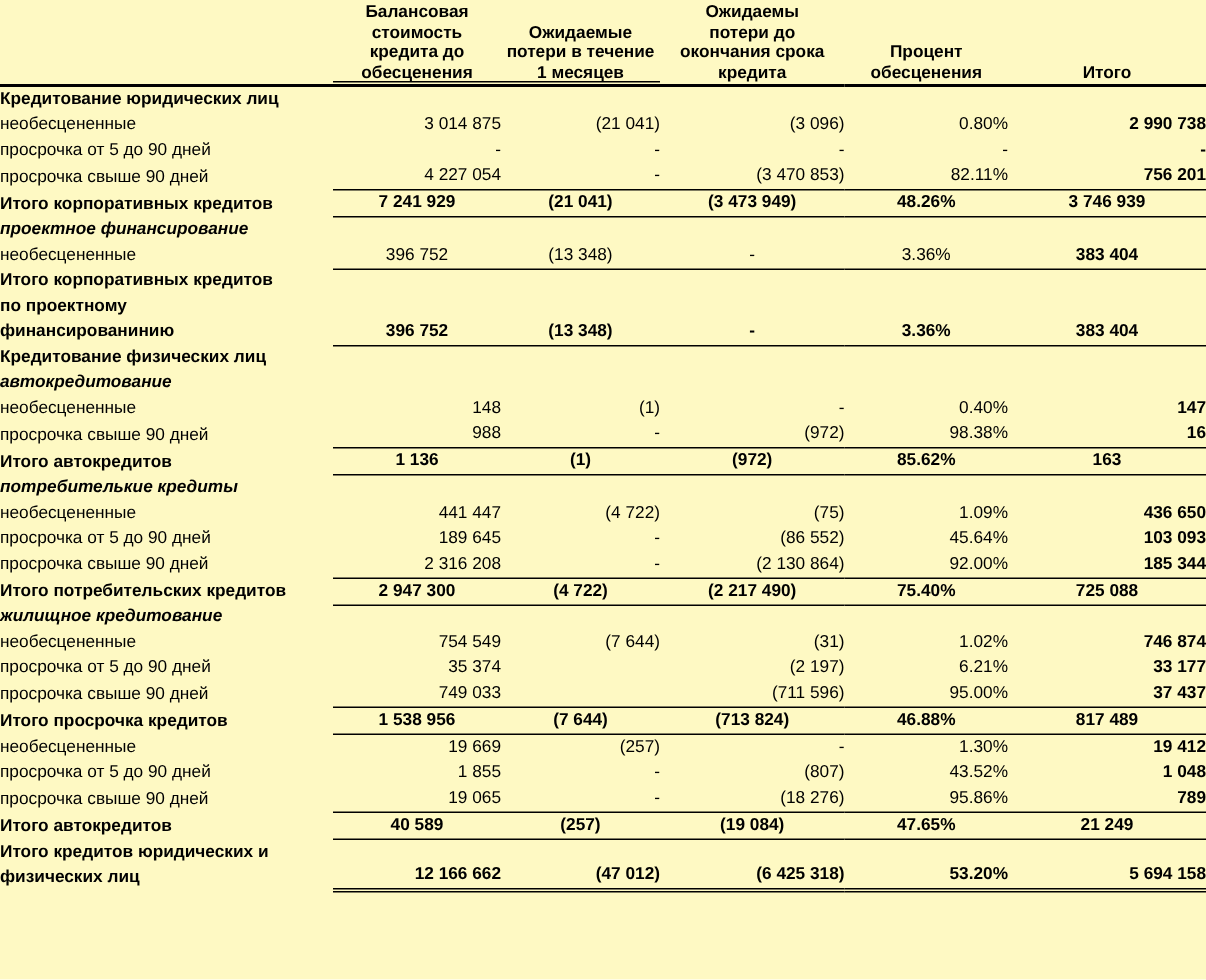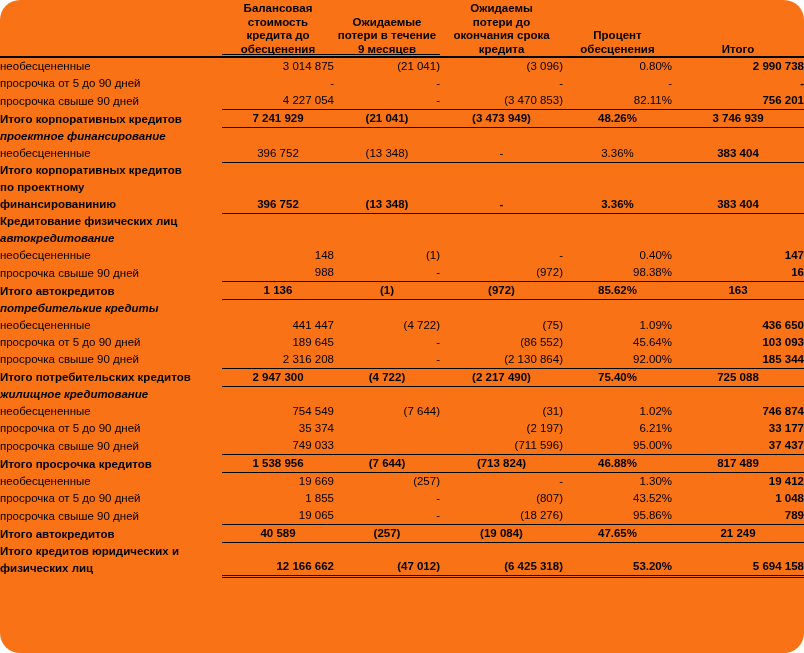--- a/index.html
+++ b/index.html
@@ -1,25 +1,24 @@
 <!DOCTYPE html>
 <html><head>
 <meta charset="utf-8">
 <style>
   html, body { margin: 0; padding: 0; background: #ffffff; }
   .page {
     width: 804px;
     height: 653px;
     box-sizing: border-box;
     padding-top: 2px;
-    background: #f97316;
+    background: #fef9c3;
     color: #000000;
     font-family: "Liberation Sans", sans-serif;
     overflow: hidden;
-    border-radius: 20px;
   }
   table.fin {
     border-collapse: collapse;
     table-layout: fixed;
     width: 804px;
   }
   table.fin th, table.fin td { padding: 0; }
 
   
   thead tr { border-bottom: 2px solid #000; }
@@ -88,38 +87,46 @@
           </th>
           <th class="u">
             <span class="hspan">Балансовая
 стоимость
 кредита до
 обесценения</span>
           </th>
           <th class="u">
             <span class="hspan">Ожидаемые
 потери в течение
-9 месяцев</span>
+1 месяцев</span>
           </th>
           <th>
             <span class="hspan">Ожидаемы
 потери до
 окончания срока
 кредита</span>
           </th>
           <th>
             <span class="hspan">Процент
 обесценения</span>
           </th>
           <th>
             <span class="hspan">Итого</span>
           </th>
         </tr>
     </thead>
     <tbody id="table-body">
+        <tr class="section">
+          <td class="label">Кредитование юридических лиц</td>
+          <td class="num c1"></td>
+          <td class="num c2"></td>
+          <td class="num c3"></td>
+          <td class="num c4"></td>
+          <td class="num c5"></td>
+        </tr>
         <tr class="data">
           <td class="label">необесцененные</td>
           <td class="num c1">3 014 875</td>
           <td class="num c2">(21 041)</td>
           <td class="num c3">(3 096)</td>
           <td class="num c4">0.80%</td>
           <td class="num c5">2 990 738</td>
         </tr>
         <tr class="data">
           <td class="label">просрочка от 5 до 90 дней</td>

